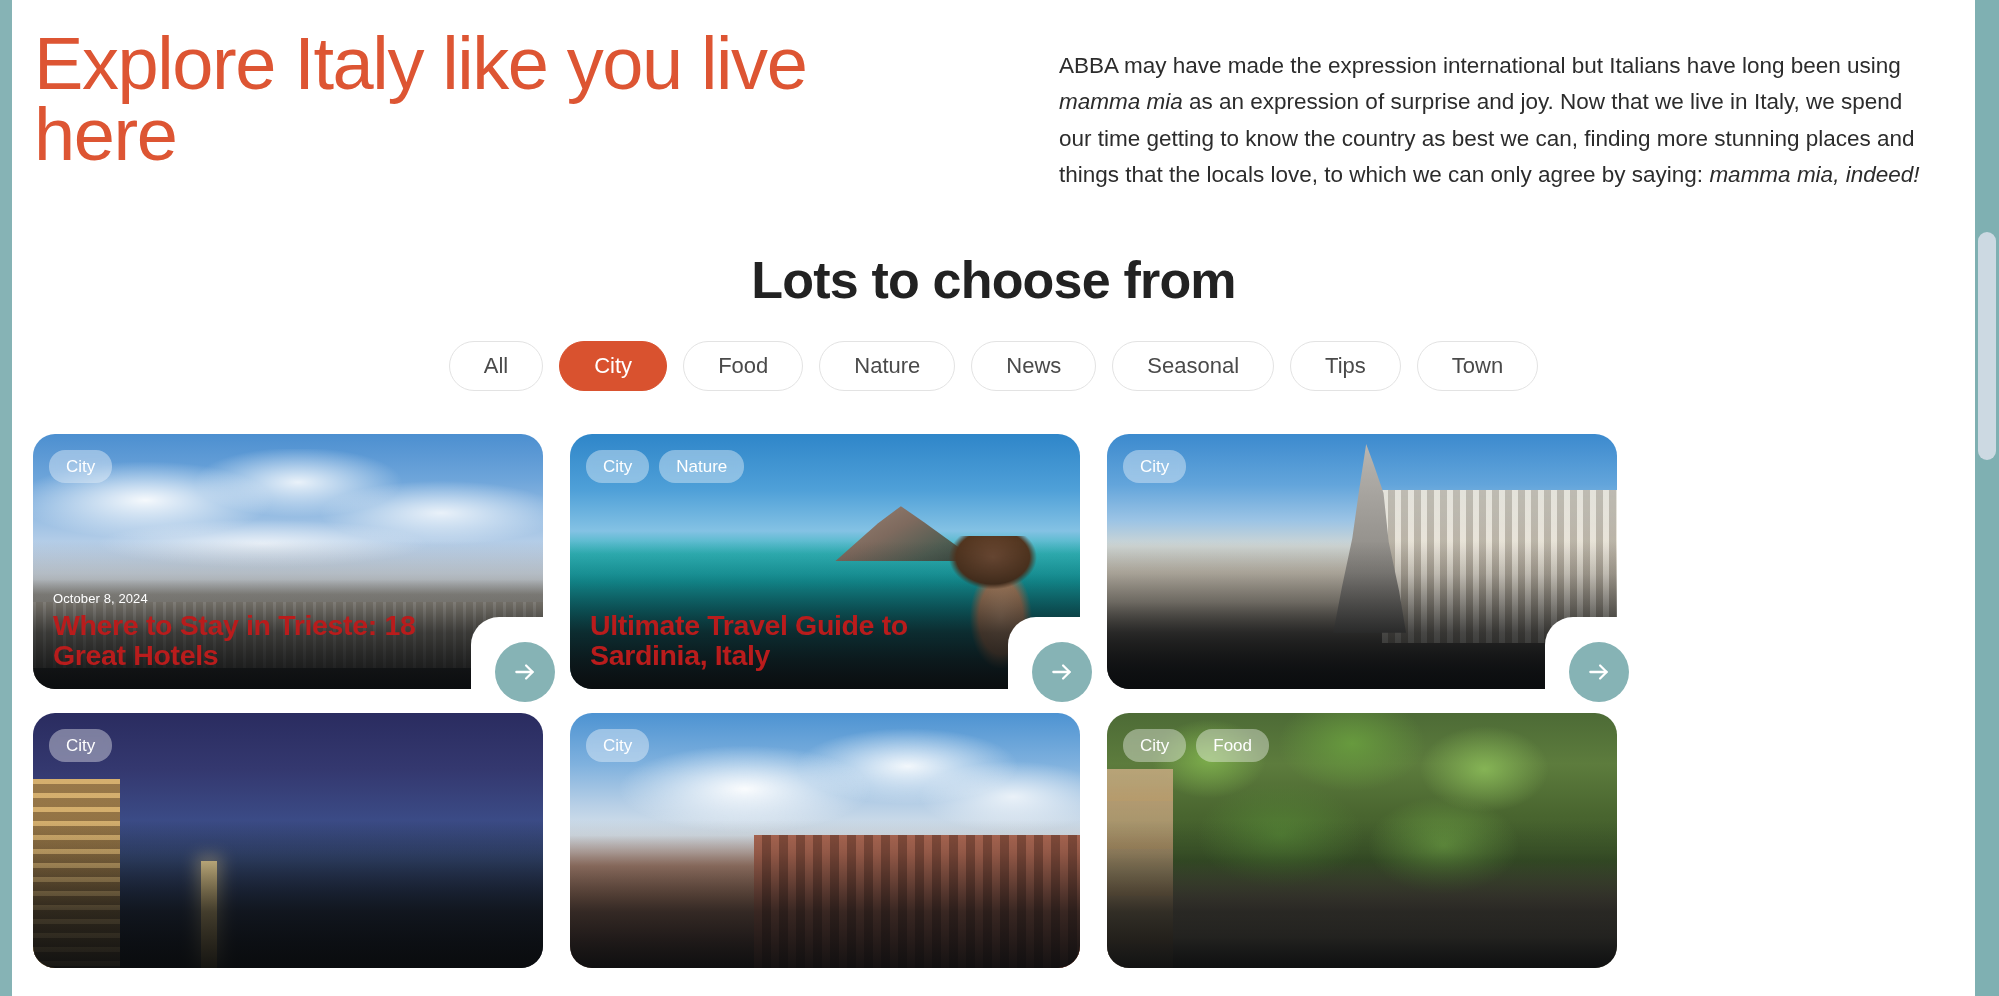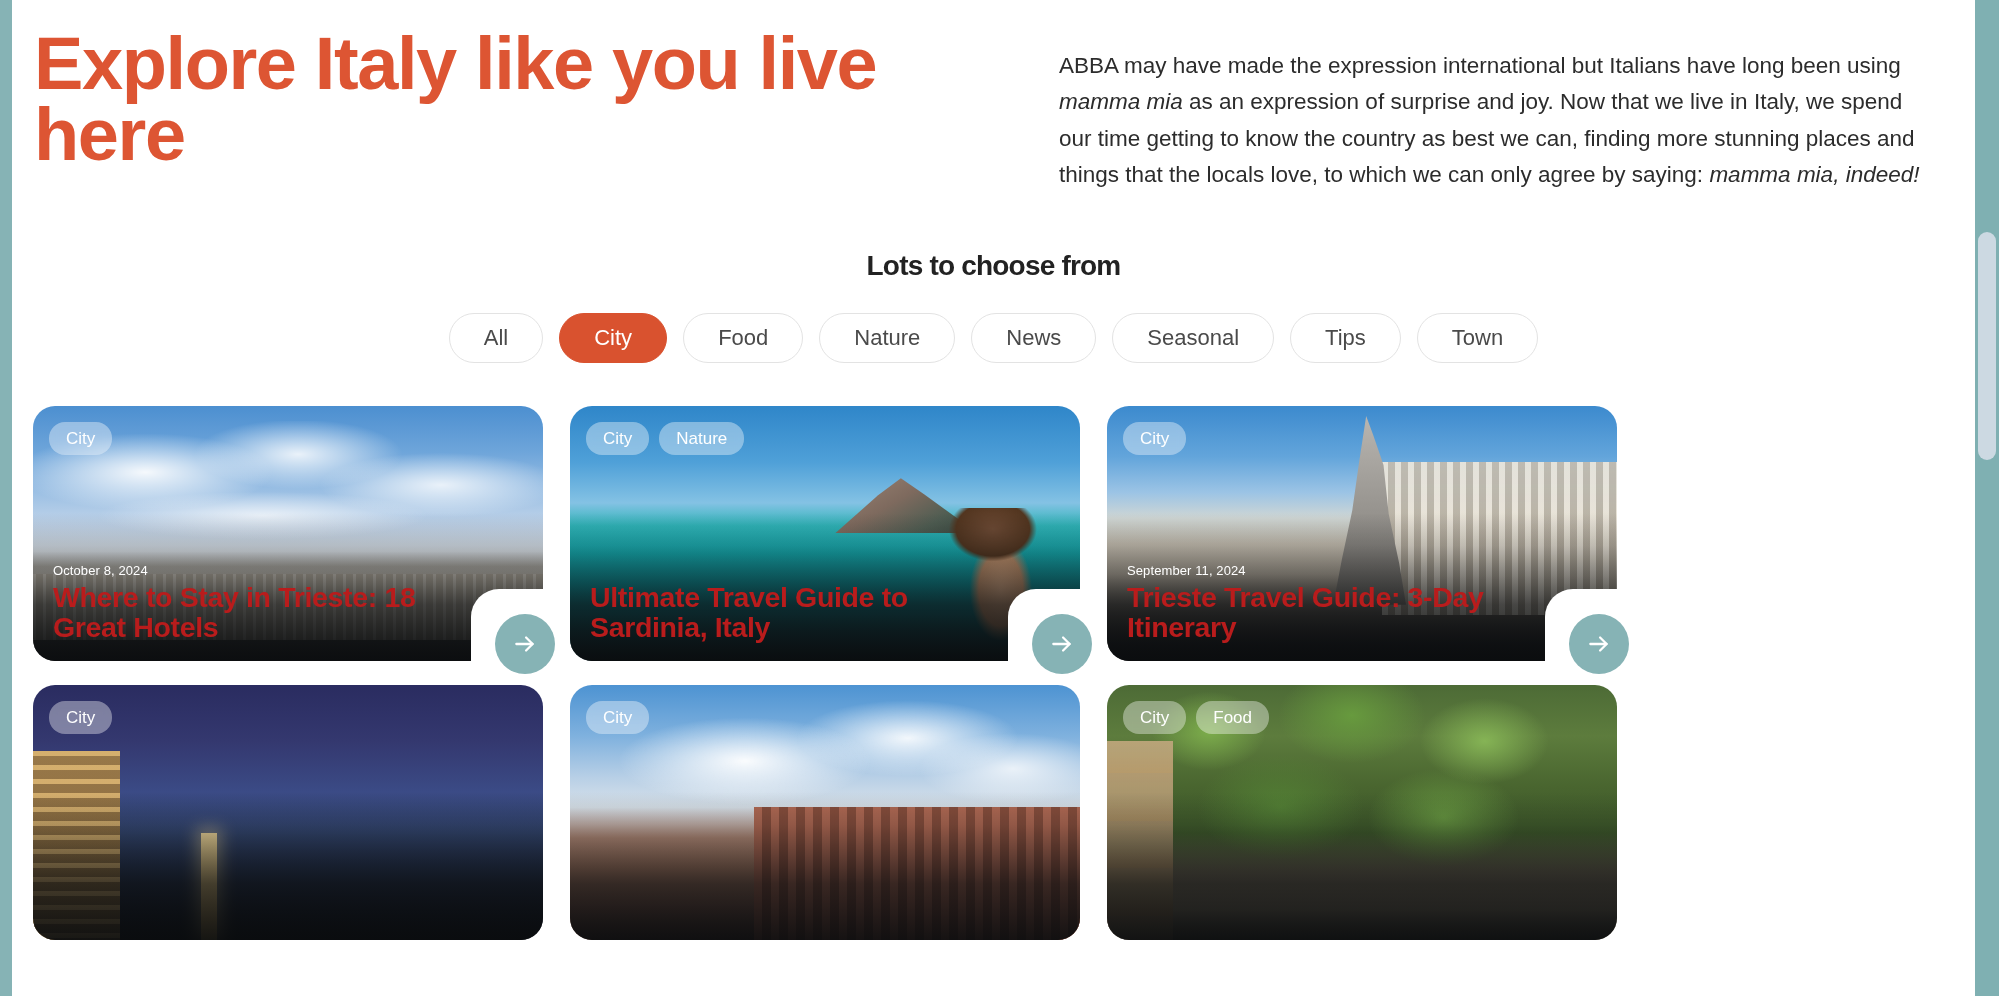--- a/index.html
+++ b/index.html
@@ -69,21 +69,21 @@
     align-items: flex-start;
     padding: 28px 24px 0 22px;
     gap: 100px;
   }
   .hero-left { width: 880px; flex: 0 0 880px; }
 
   .hero-title {
     color: #dd5533;
     font-size: 74px;
     line-height: 0.96;
-    font-weight: 700;
+    font-weight: 400;
     letter-spacing: -1.4px;
     font-stretch: condensed;
   }
 
   .hero-right {
     flex: 1;
     padding-top: 20px;
     padding-right: 30px;
     margin-left: 45px;
   }
@@ -94,21 +94,21 @@
     font-weight: 400;
   }
   .hero-para em { font-style: italic; }
 
   
   .section-head {
     text-align: center;
     margin-top: 56px;
   }
   .section-title {
-    font-size: 28px;
+    font-size: 52px;
     font-weight: 700;
     color: #222222;
     letter-spacing: -0.8px;
   }
 
   
   .filters {
     display: flex;
     justify-content: center;
     gap: 16px;
@@ -440,24 +440,20 @@
           </div>
         </article>
         <article class="card">
           <div class="card-media">
             <div class="card-img img-piazza"></div>
             <div class="card-shade"></div>
           </div>
           <div class="tags">
             <span class="tag">City</span>
           </div>
-          <div class="card-text">
-            <div class="card-date">September 11, 2024</div>
-            <h3 class="card-title">Trieste Travel Guide: 3-Day Itinerary</h3>
-          </div>
           <div class="card-notch"></div>
           <div class="card-arrow">
             <svg viewBox="0 0 24 24" fill="none" stroke="#ffffff" stroke-width="2.1" stroke-linecap="round" stroke-linejoin="round">
               <line x1="4" y1="12" x2="19" y2="12"></line>
               <polyline points="13,6 19,12 13,18"></polyline>
             </svg>
           </div>
         </article>
       </div>
 

